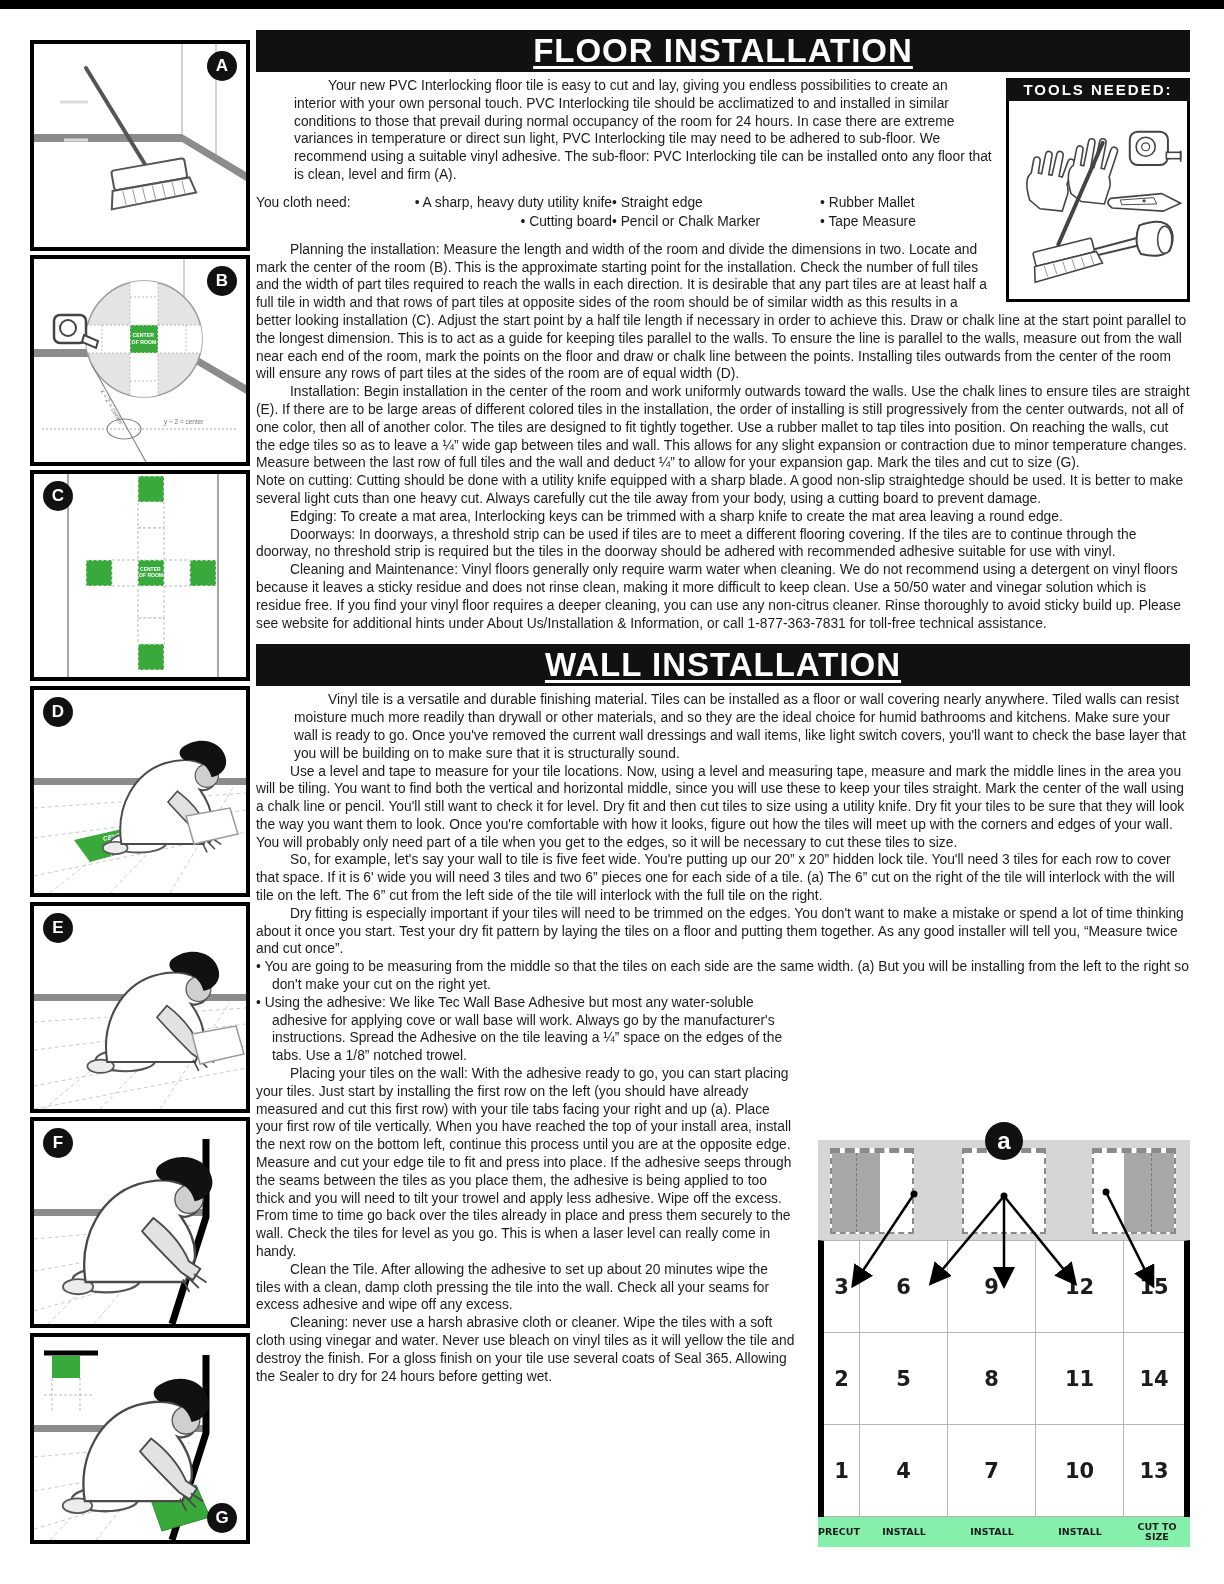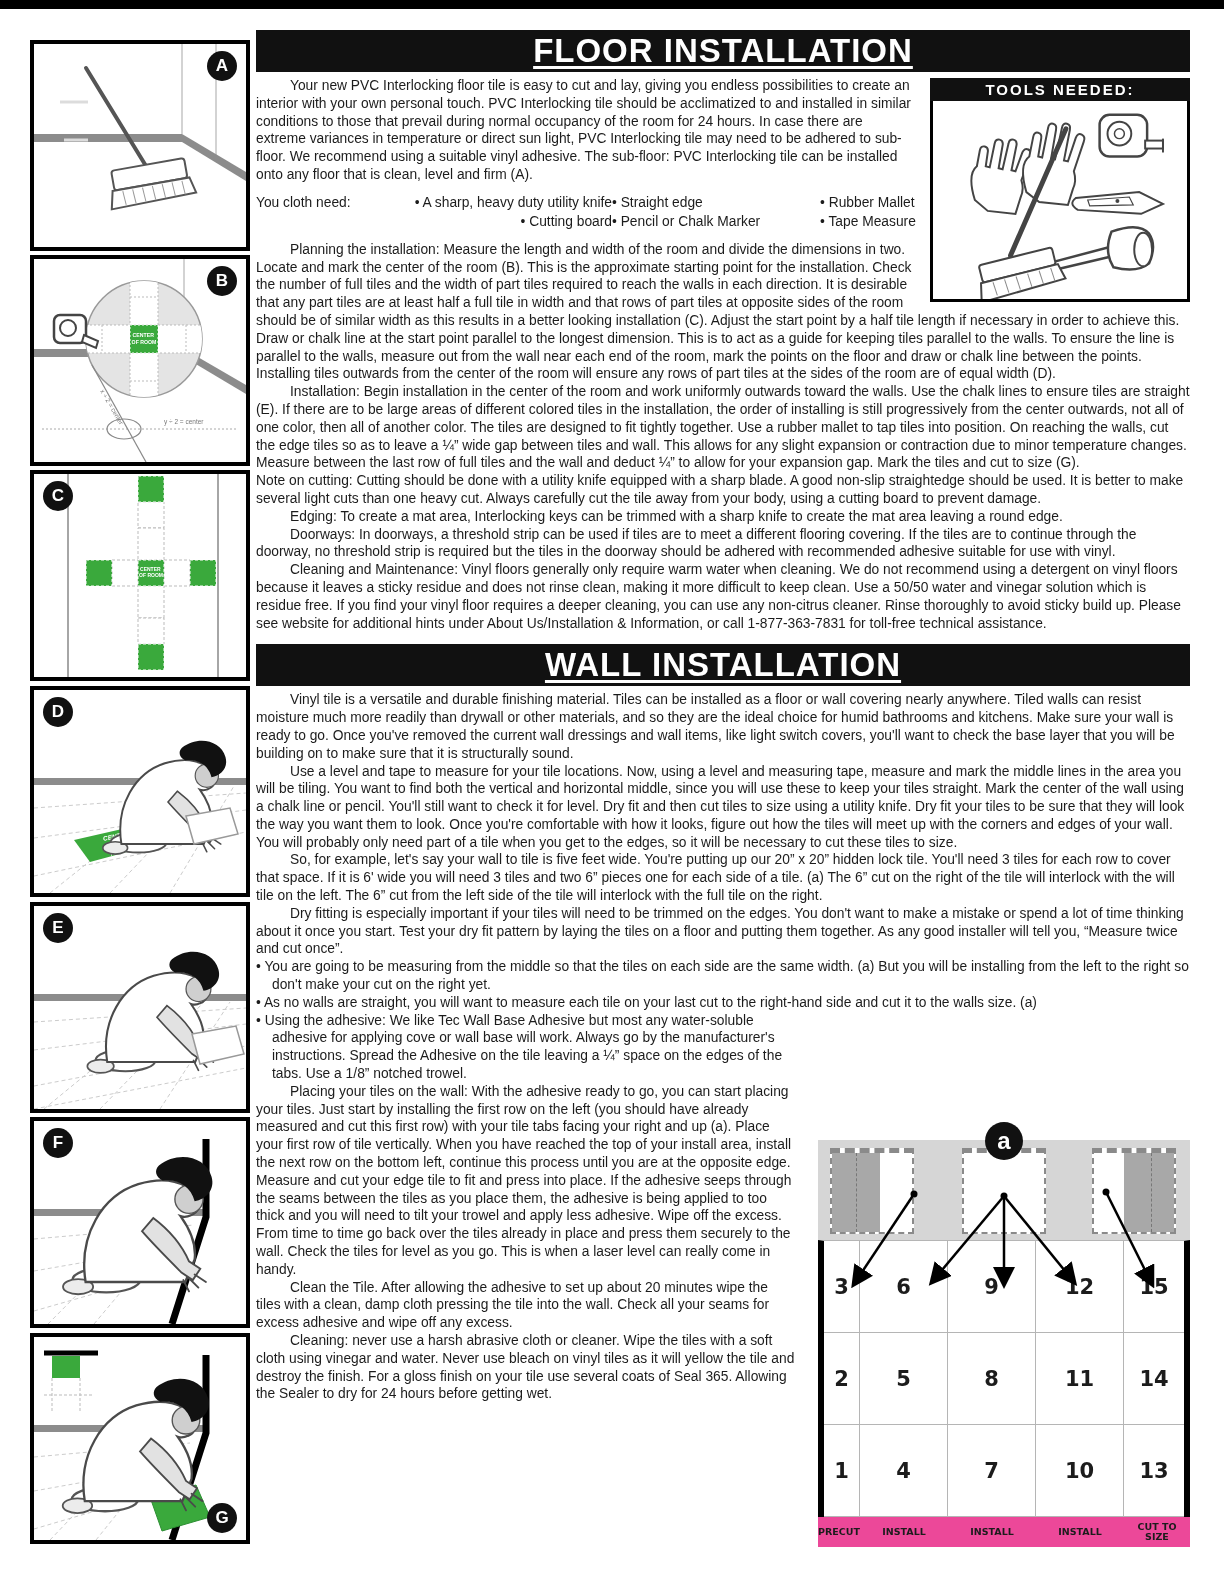--- a/index.html
+++ b/index.html
@@ -16,23 +16,23 @@
   .pos-tr{top:7px;right:9px;} .pos-tl{top:7px;left:9px;} .pos-br{bottom:7px;right:9px;}
 
   
   .content{position:absolute;left:256px;top:30px;width:934px;}
   .h-bar{background:#111;color:#fff;text-align:center;font-weight:900;height:42px;
          display:flex;align-items:center;justify-content:center;letter-spacing:1px;}
   .h-bar span{font-size:33px;text-decoration:underline;text-decoration-thickness:3px;text-underline-offset:4px;}
   p{margin:0;font-size:13.8px;line-height:17.8px;}
   .ind{text-indent:34px;}
   .hang{padding-left:16px;text-indent:-16px;}
-  .mt{margin-top:5px;}
-
-  .tools-box{float:right;width:260px;margin:6px 0 6px 14px;}
+  .mt{margin-top:5px;margin-left:38px;}
+
+  .tools-box{float:right;width:184px;margin:6px 0 6px 14px;}
   .tools-head{background:#111;color:#fff;text-align:center;font-size:15px;font-weight:bold;
               letter-spacing:2px;padding:3px 0;}
   .tools-body{border:3px solid #000;border-top:none;height:198px;background:#fff;}
   .tools-body svg{display:block;width:100%;height:100%;}
 
   .ywn{display:flex;margin:9px 0 10px 0;}
   .ywn .lbl{flex:0 0 106px;font-size:13.8px;line-height:19px;}
   .ywn .col{font-size:13.8px;line-height:19px;}
   .ywn .c1{flex:0 0 250px;text-align:right;} .ywn .c2{flex:0 0 208px;} .ywn .c3{flex:1;}
 
@@ -49,21 +49,21 @@
   .jtile .shade{position:absolute;top:0;bottom:0;background:#a8a8a8;}
   .jtile .div{position:absolute;top:0;bottom:0;width:0;border-left:1px dashed #777;}
   .arrows{position:absolute;left:0;top:18px;width:372px;height:195px;pointer-events:none;z-index:2;}
   .dgrid{display:grid;grid-template-columns:36px 88px 88px 88px 60px;grid-auto-rows:92px;
          border-left:6px solid #000;border-right:6px solid #000;border-top:1px solid #b5b5b5;
          box-sizing:border-box;background:#fff;}
   .cell{border-right:1px solid #b5b5b5;border-bottom:1px solid #b5b5b5;display:flex;
         align-items:center;justify-content:center;font-weight:bold;font-size:21px;
         font-family:"DejaVu Sans",sans-serif;}
   .cell:nth-child(5n){border-right:none;}
-  .dfoot{display:grid;grid-template-columns:42px 88px 88px 88px 66px;background:#ec4899;
+  .dfoot{display:grid;grid-template-columns:42px 88px 88px 88px 66px;background:#86efac;
          min-height:30px;align-items:center;}
   .dfoot div{font-size:9.5px;font-weight:bold;text-align:center;line-height:1.05;
              font-family:"DejaVu Sans",sans-serif;}
 </style>
 </head>
 <body>
 
 <div class="top-frame"></div>
 
 <svg width="0" height="0" style="position:absolute" aria-hidden="true">
@@ -338,21 +338,20 @@
 
   <div class="h-bar" style="margin-top:12px;">
     <span>WALL INSTALLATION</span>
   </div>
 
   <p class="ind mt">Vinyl tile is a versatile and durable finishing material. Tiles can be installed as a floor or wall covering nearly anywhere. Tiled walls can resist moisture much more readily than drywall or other materials, and so they are the ideal choice for humid bathrooms and kitchens. Make sure your wall is ready to go. Once you've removed the current wall dressings and wall items, like light switch covers, you'll want to check the base layer that you will be building on to make sure that it is structurally sound.</p>
   <p class="ind">Use a level and tape to measure for your tile locations. Now, using a level and measuring tape, measure and mark the middle lines in the area you will be tiling. You want to find both the vertical and horizontal middle, since you will use these to keep your tiles straight. Mark the center of the wall using a chalk line or pencil. You'll still want to check it for level. Dry fit and then cut tiles to size using a utility knife. Dry fit your tiles to be sure that they will look the way you want them to look. Once you're comfortable with how it looks, figure out how the tiles will meet up with the corners and edges of your wall. You will probably only need part of a tile when you get to the edges, so it will be necessary to cut these tiles to size.</p>
   <p class="ind">So, for example, let's say your wall to tile is five feet wide. You're putting up our 20” x 20” hidden lock tile. You'll need 3 tiles for each row to cover that space. If it is 6' wide you will need 3 tiles and two 6” pieces one for each side of a tile. (a) The 6” cut on the right of the tile will interlock with the will tile on the left. The 6” cut from the left side of the tile will interlock with the full tile on the right.</p>
   <p class="ind">Dry fitting is especially important if your tiles will need to be trimmed on the edges. You don't want to make a mistake or spend a lot of time thinking about it once you start. Test your dry fit pattern by laying the tiles on a floor and putting them together. As any good installer will tell you, “Measure twice and cut once”.</p>
   <p class="hang">•   You are going to be measuring from the middle so that the tiles on each side are the same width. (a) But you will be installing from the left to the right so don't make your cut on the right yet.</p>
-  <p class="hang">•   As no walls are straight, you will want to measure each tile on your last cut to the right-hand side and cut it to the walls size. (a)</p>
 
   <div class="narrow">
     <p class="hang">•   Using the adhesive: We like Tec Wall Base Adhesive but most any water-soluble adhesive for applying cove or wall base will work. Always go by the manufacturer's instructions. Spread the Adhesive on the tile leaving a ¼” space on the edges of the tabs. Use a 1/8” notched trowel.</p>
     <p class="ind">Placing your tiles on the wall: With the adhesive ready to go, you can start placing your tiles. Just start by installing the first row on the left (you should have already measured and cut this first row) with your tile tabs facing your right and up (a). Place your first row of tile vertically. When you have reached the top of your install area, install the next row on the bottom left, continue this process until you are at the opposite edge. Measure and cut your edge tile to fit and press into place. If the adhesive seeps through the seams between the tiles as you place them, the adhesive is being applied to too thick and you will need to tilt your trowel and apply less adhesive. Wipe off the excess. From time to time go back over the tiles already in place and press them securely to the wall. Check the tiles for level as you go. This is when a laser level can really come in handy.</p>
     <p class="ind">Clean the Tile. After allowing the adhesive to set up about 20 minutes wipe the tiles with a clean, damp cloth pressing the tile into the wall. Check all your seams for excess adhesive and wipe off any excess.</p>
     <p class="ind">Cleaning: never use a harsh abrasive cloth or cleaner. Wipe the tiles with a soft cloth using vinegar and water. Never use bleach on vinyl tiles as it will yellow the tile and destroy the finish. For a gloss finish on your tile use several coats of Seal 365. Allowing the Sealer to dry for 24 hours before getting wet.</p>
   </div>
 
   <div class="wall-fig">
     <div class="fig-badge">a</div>

